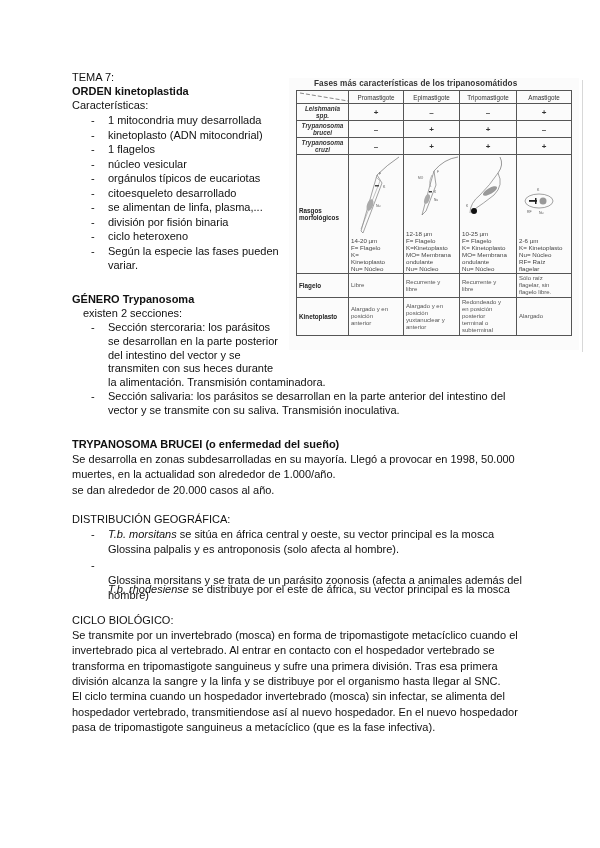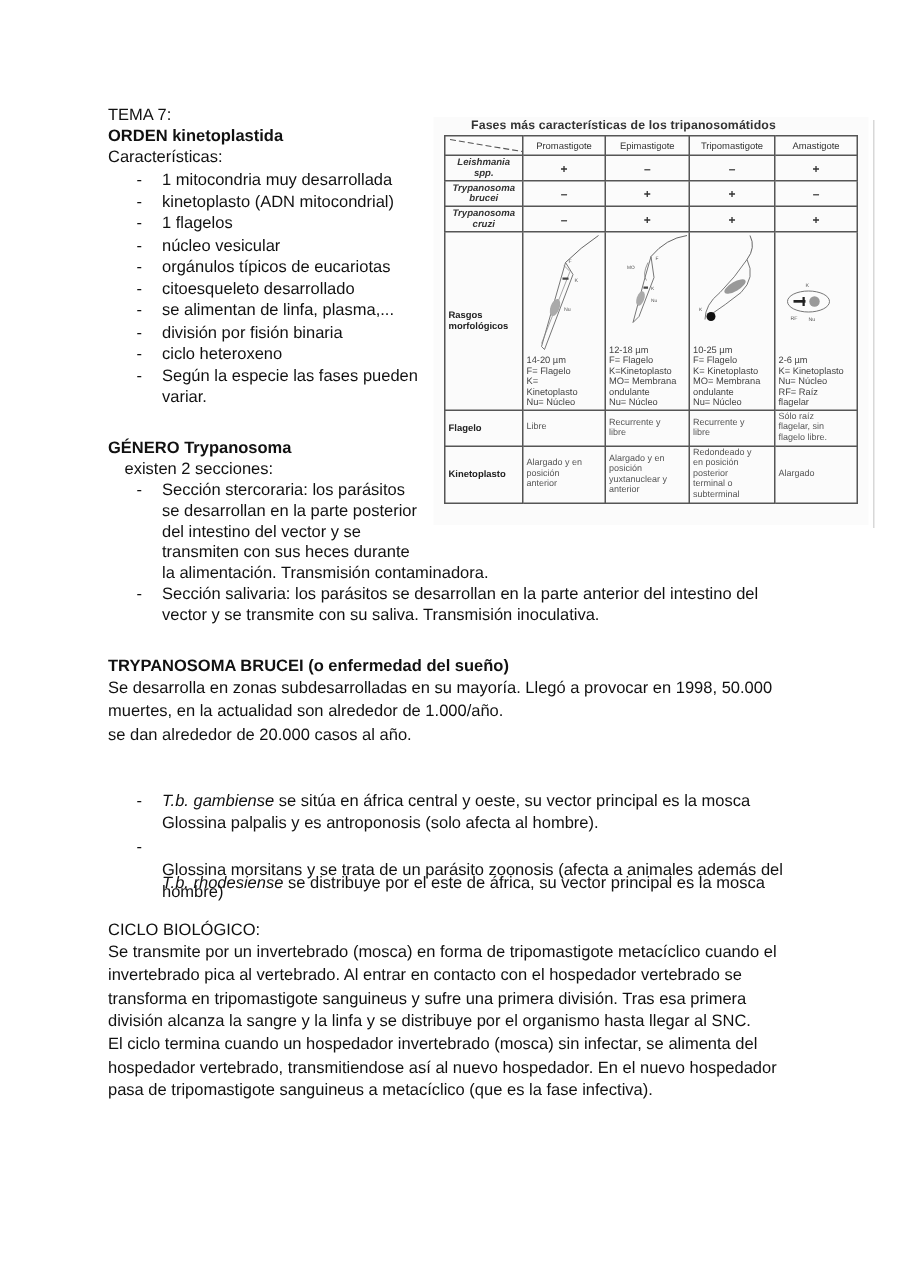--- a/index.html
+++ b/index.html
@@ -79,23 +79,24 @@
       <div class="li" style="top: 403.8px; left: 108px;">vector y se transmite con su saliva. Transmisión inoculativa.</div>
     </div>
 
   <div class="txt b" style="top:438px;text-align:center;">TRYPANOSOMA BRUCEI (o enfermedad del sueño)</div>
   <div id="brucei-lines">
       <div class="li" style="top: 453px; left: 72px;">Se desarrolla en zonas subdesarrolladas en su mayoría. Llegó a provocar en 1998, 50.000</div>
       <div class="li" style="top: 468.3px; left: 72px;">muertes, en la actualidad son alrededor de 1.000/año.</div>
       <div class="li" style="top: 483.6px; left: 72px;">se dan alrededor de 20.000 casos al año.</div>
     </div>
 
+  <div class="txt" style="top:513px;">DISTRIBUCIÓN GEOGRÁFICA:</div>
   <div id="dist-list">
       <div class="dash" style="top: 528px;">-</div>
-      <div class="li" style="top: 528px; left: 108px;"><span class="i">T.b. gambiense</span><span> se sitúa en áfrica central y oeste, su vector principal es la mosca</span></div>
+      <div class="li" style="top: 528px; left: 108px;"><span class="i">T.b. morsitans</span><span> se sitúa en áfrica central y oeste, su vector principal es la mosca</span></div>
       <div class="li" style="top: 543.3px; left: 108px;">Glossina palpalis y es antroponosis (solo afecta al hombre).</div>
       <div class="dash" style="top: 558.6px;">-</div>
       <div class="li" style="top: 558.6px; left: 108px; margin-top: 24px;"><span class="i">T.b. rhodesiense</span><span> se distribuye por el este de áfrica, su vector principal es la mosca</span></div>
       <div class="li" style="top: 573.9px; left: 108px;">Glossina morsitans y se trata de un parásito zoonosis (afecta a animales además del</div>
       <div class="li" style="top: 589.2px; left: 108px;">hombre)</div>
     </div>
 
   <div class="txt" style="top:614px;">CICLO BIOLÓGICO:</div>
   <div id="ciclo-lines">
       <div class="li" style="top: 629px; left: 72px;"> Se transmite por un invertebrado (mosca) en forma de tripomastigote metacíclico cuando el</div>

